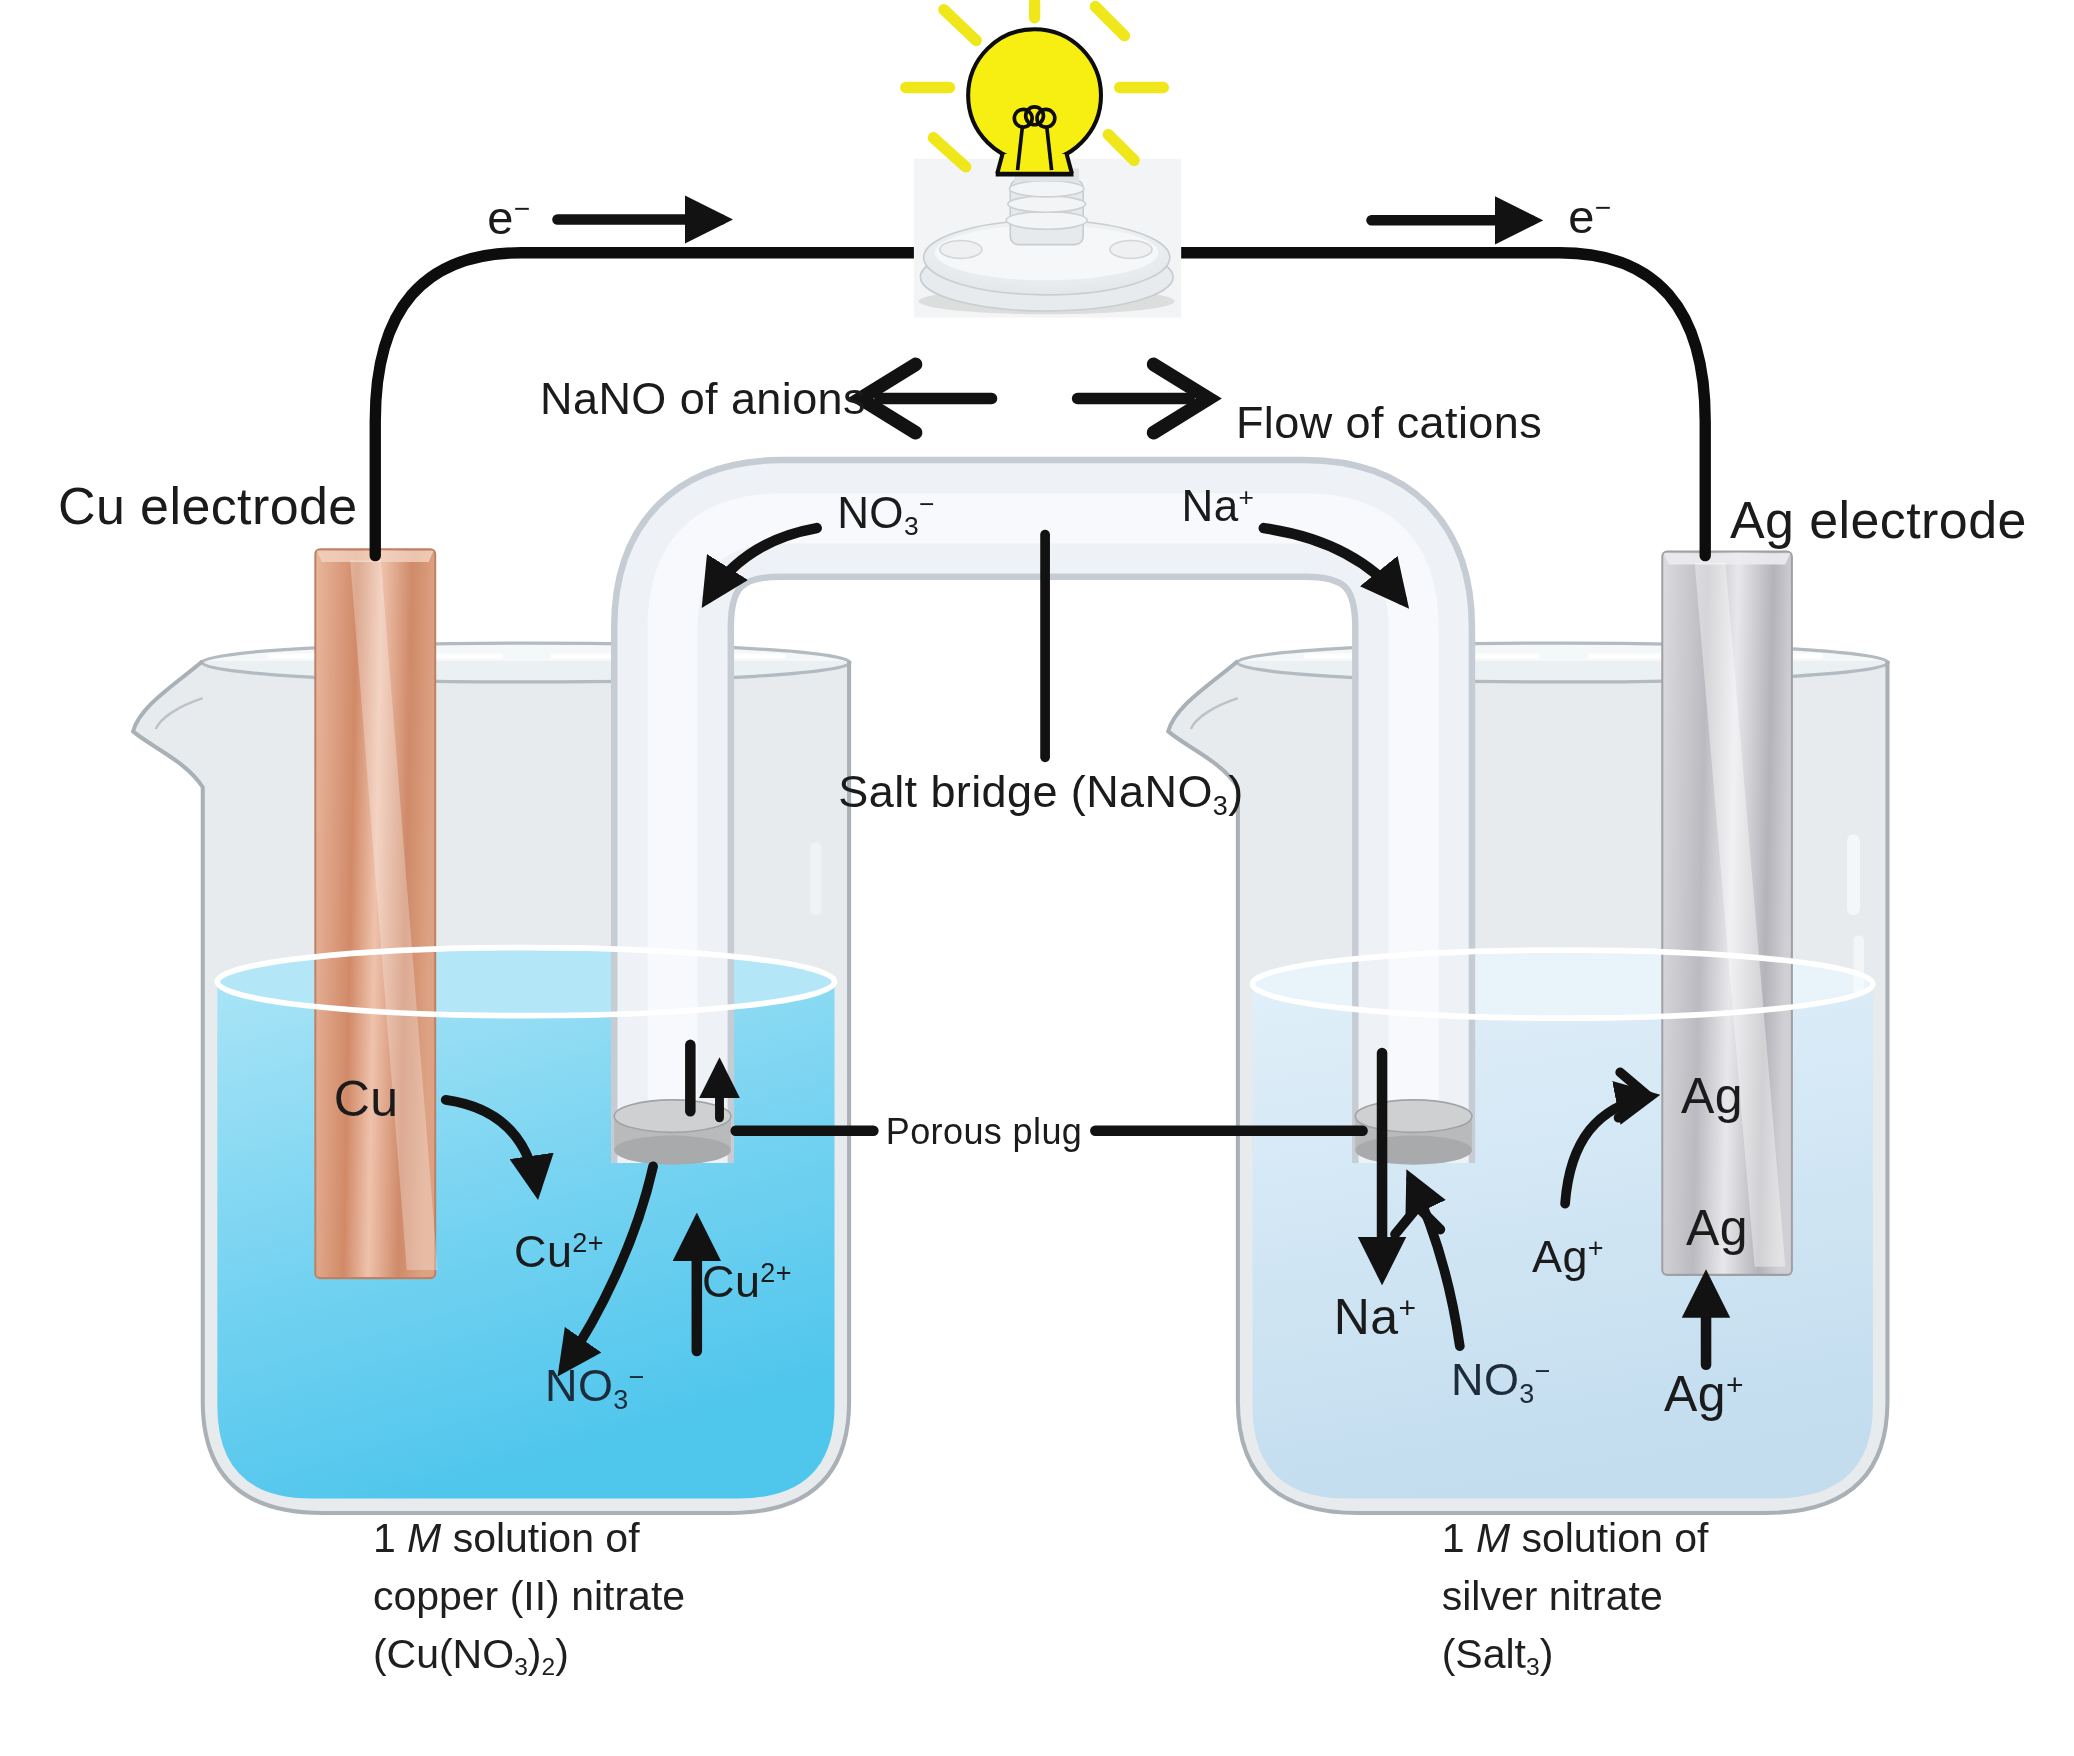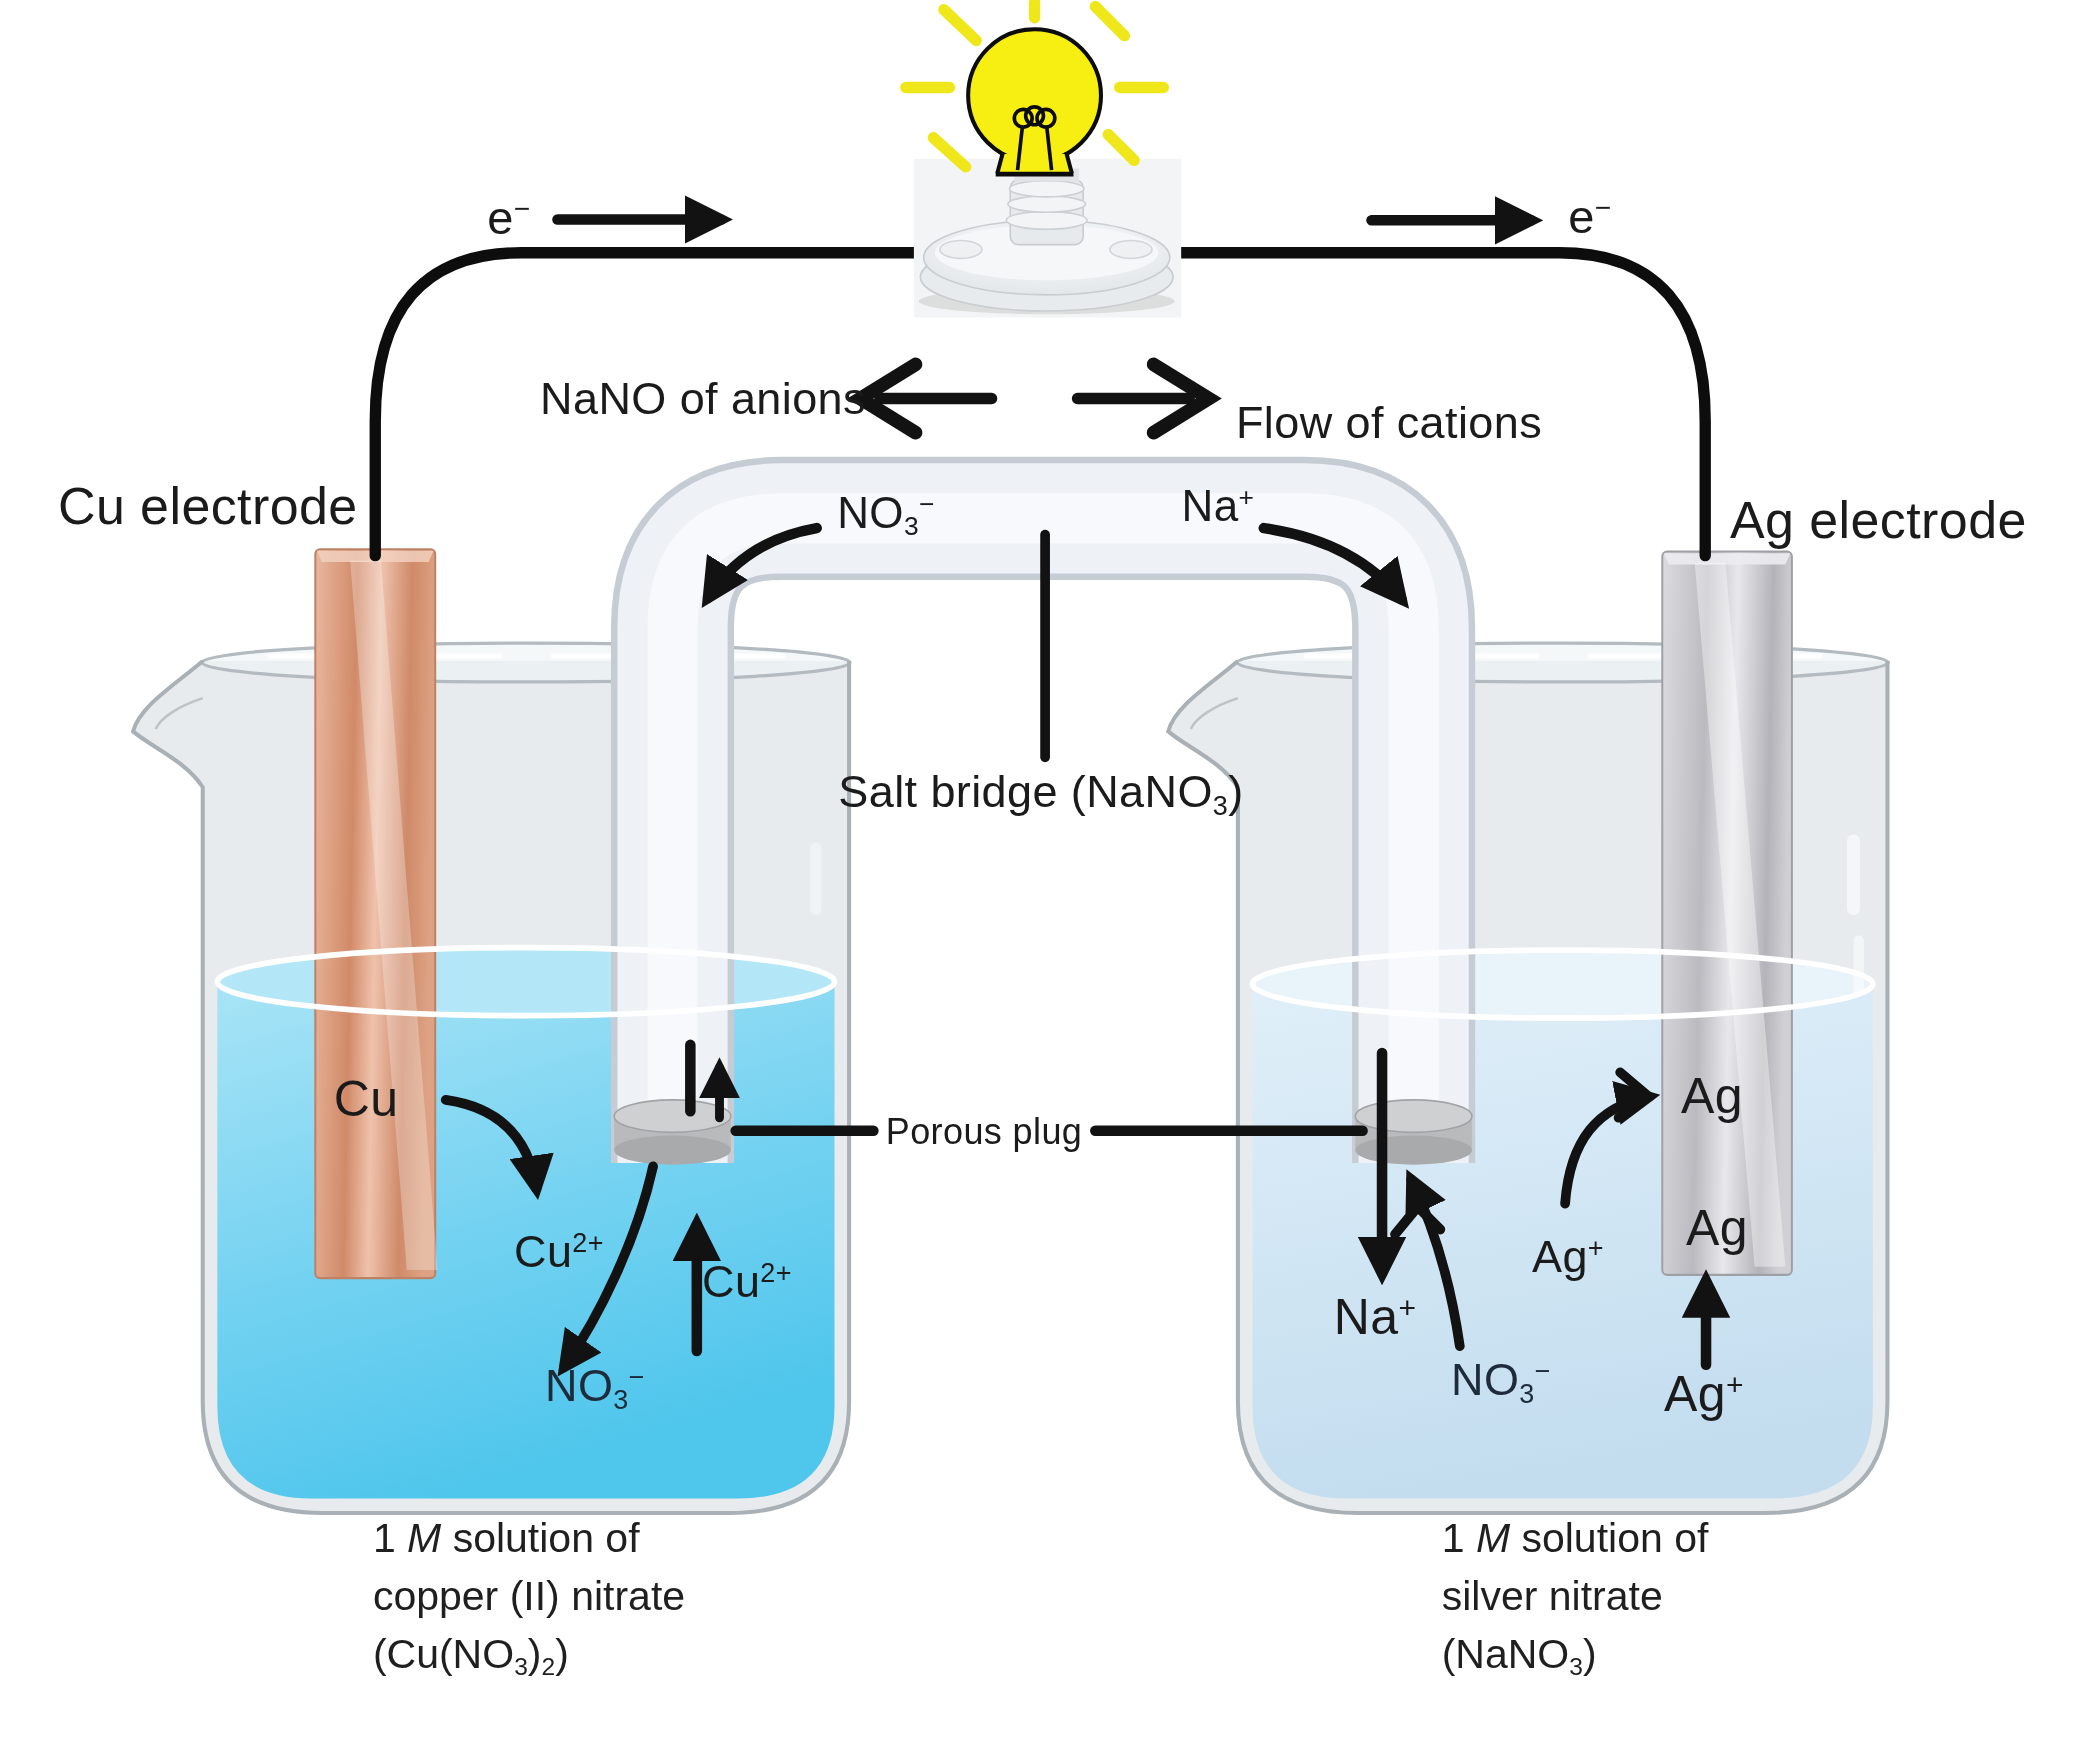--- a/index.html
+++ b/index.html
@@ -228,17 +228,17 @@
 <div class="lbl" style="left:1704px;top:1394px;font-size:50px;"><span>Ag</span><span class="sup">+</span></div>
 
 <div class="caption" style="left:529px;top:1509px;">
   <div><span>1 </span><span class="i">M</span><span> solution of</span></div>
   <div><span>copper (II) nitrate</span></div>
   <div><span>(Cu(NO</span><span class="sub">3</span><span>)</span><span class="sub">2</span><span>)</span></div>
 </div>
 <div class="caption" style="left:1575px;top:1509px;">
   <div><span>1 </span><span class="i">M</span><span> solution of</span></div>
   <div><span>silver nitrate</span></div>
-  <div><span>(NaNO</span><span class="sub">3</span><span>)</span></div>
+  <div><span>(Salt</span><span class="sub">3</span><span>)</span></div>
 </div>
 
 </div>
 
 
 </body></html>

